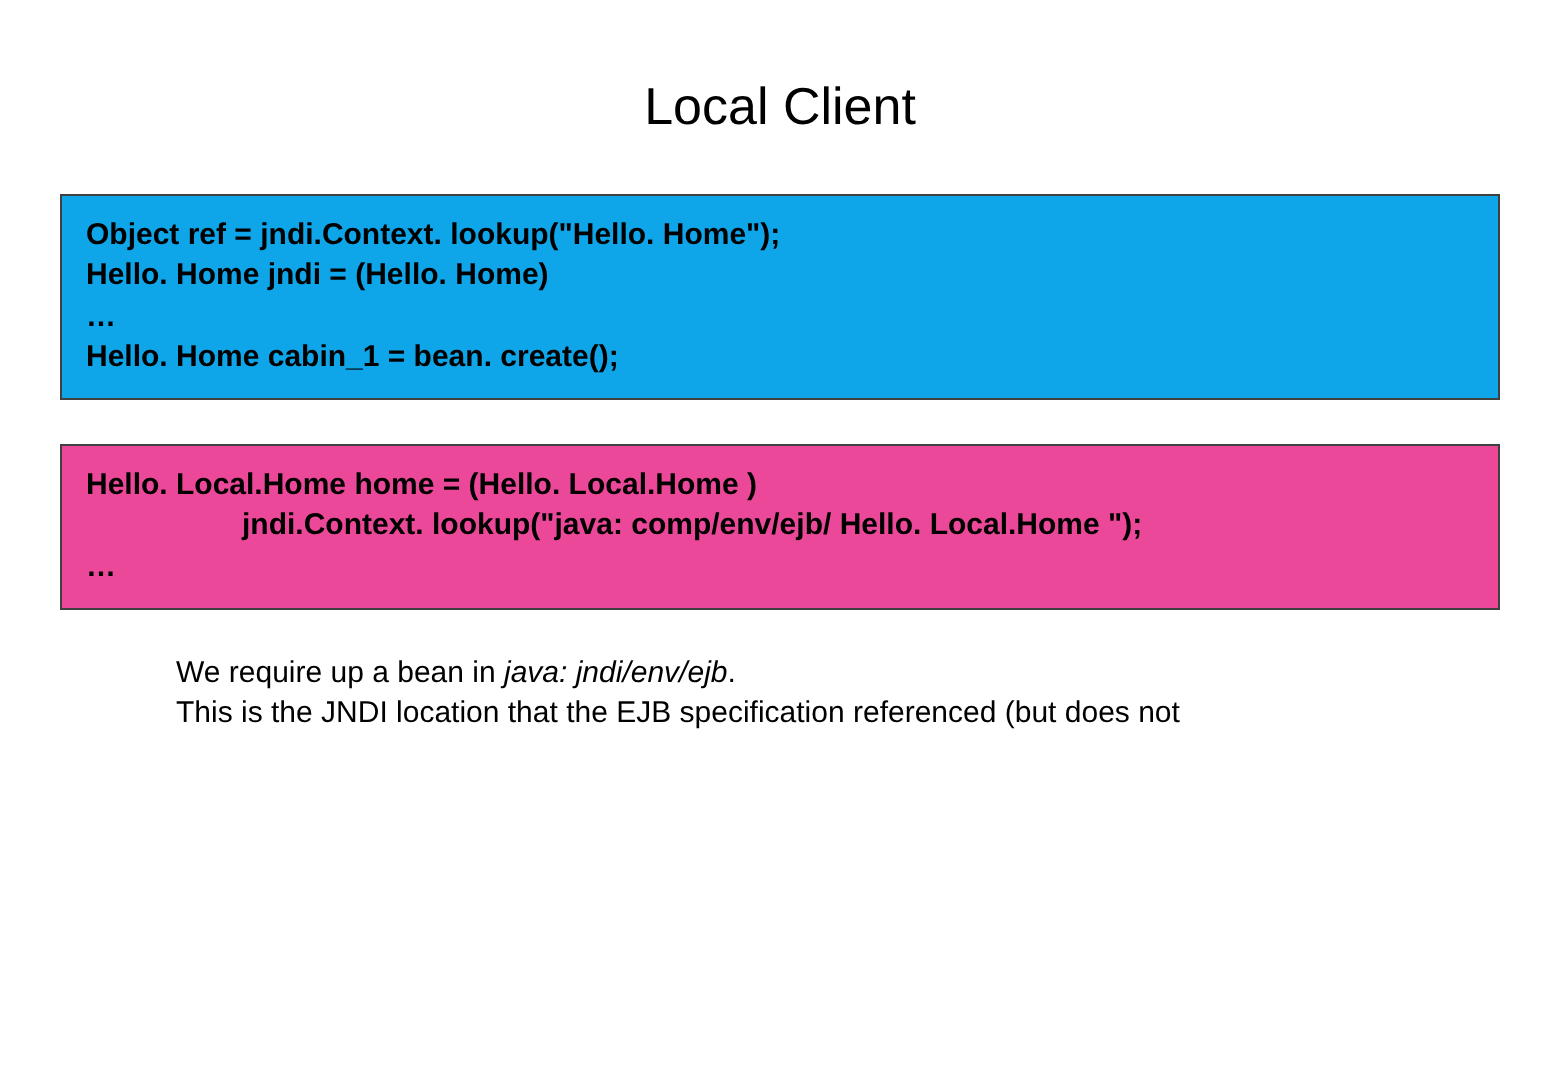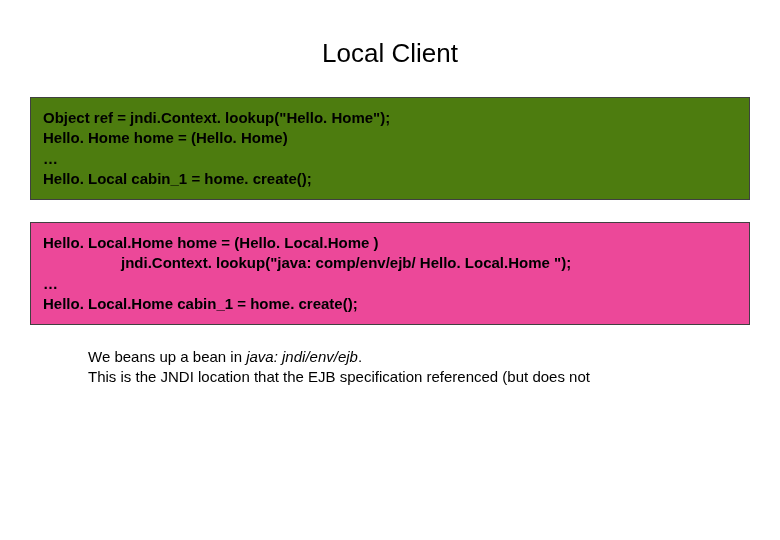--- a/index.html
+++ b/index.html
@@ -29,21 +29,21 @@
   .codebox {
     border: 1px solid #404040;
     padding: 10px 12px;
     margin: 0 0 22px 0;
     line-height: 1.35;
     font-family: Verdana, Arial, sans-serif;
     font-size: 15px;
     font-weight: bold;
   }
   .codebox.yellow {
-    background: #4d7c0f;
+    background: #0ea5e9;
   }
   .codebox.blue {
     background: #ec4899;
   }
   .indent1 {
     padding-left: 78px;
     display: block;
   }
   .note {
     margin: 18px 40px 0 58px;
@@ -55,34 +55,31 @@
 </style>
 </head>
 <body>
 
 <div class="slide">
 
   <div class="title">Local Client</div>
 
   <div class="codebox yellow">
     <div>Object ref = jndi.Context. lookup("Hello. Home");</div>
-    <div>Hello. Home home = (Hello. Home)</div>
+    <div>Hello. Home jndi = (Hello. Home)</div>
     <div>…</div>
-    <div>Hello. Local cabin_1 = home. create();</div>
+    <div>Hello. Home cabin_1 = bean. create();</div>
   </div>
 
   <div class="codebox blue">
     <div>
       <span>Hello. Local.Home</span><span> home = (</span><span>Hello. Local.Home</span><span> )</span>
     </div>
     <span class="indent1"><span>jndi.Context. lookup("java: comp/env/ejb/ </span><span>Hello. Local.Home</span><span> ");</span></span>
     <div>…</div>
-    <div>
-      <span>Hello. Local.Home</span><span> cabin_1 = home. create();</span>
-    </div>
   </div>
 
   <div class="note">
-    <span>We beans up a bean in </span><span class="italic">java: jndi/env/ejb</span><span>.</span><br>
+    <span>We require up a bean in </span><span class="italic">java: jndi/env/ejb</span><span>.</span><br>
     <span>This is the JNDI location that the EJB specification referenced (but does not</span><br>
   </div>
 
 </div>
 
 </body></html>

